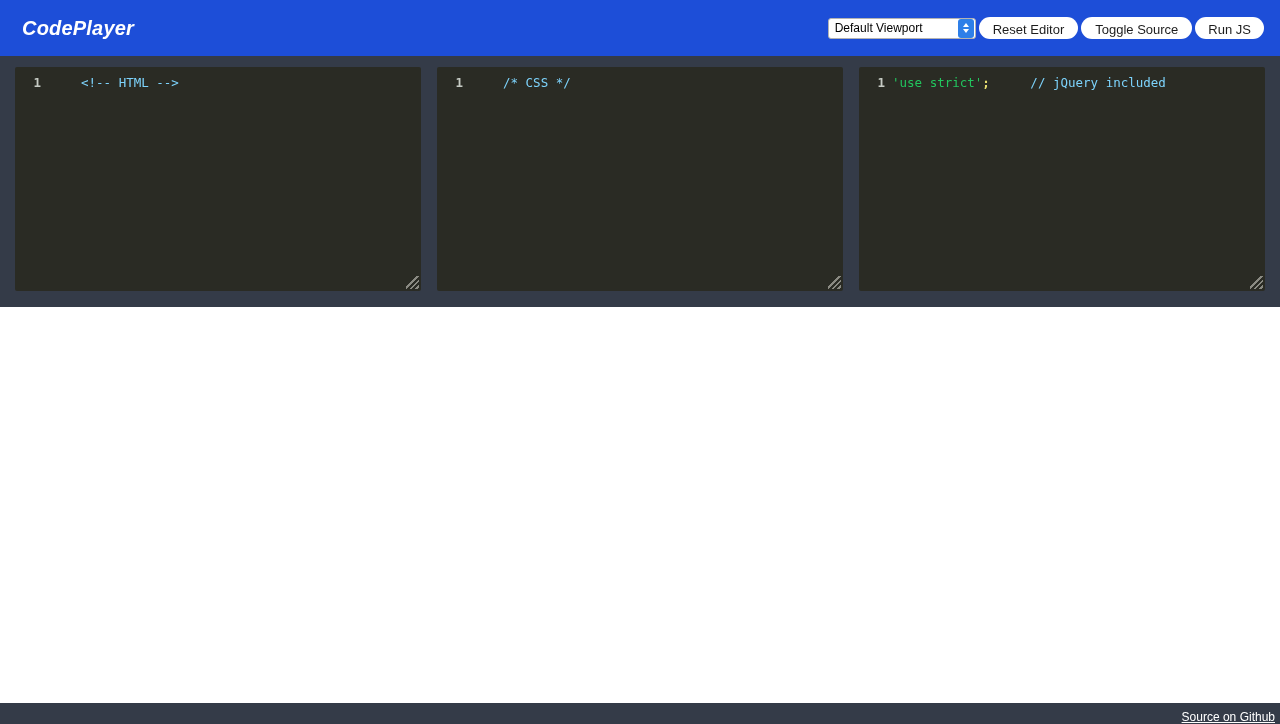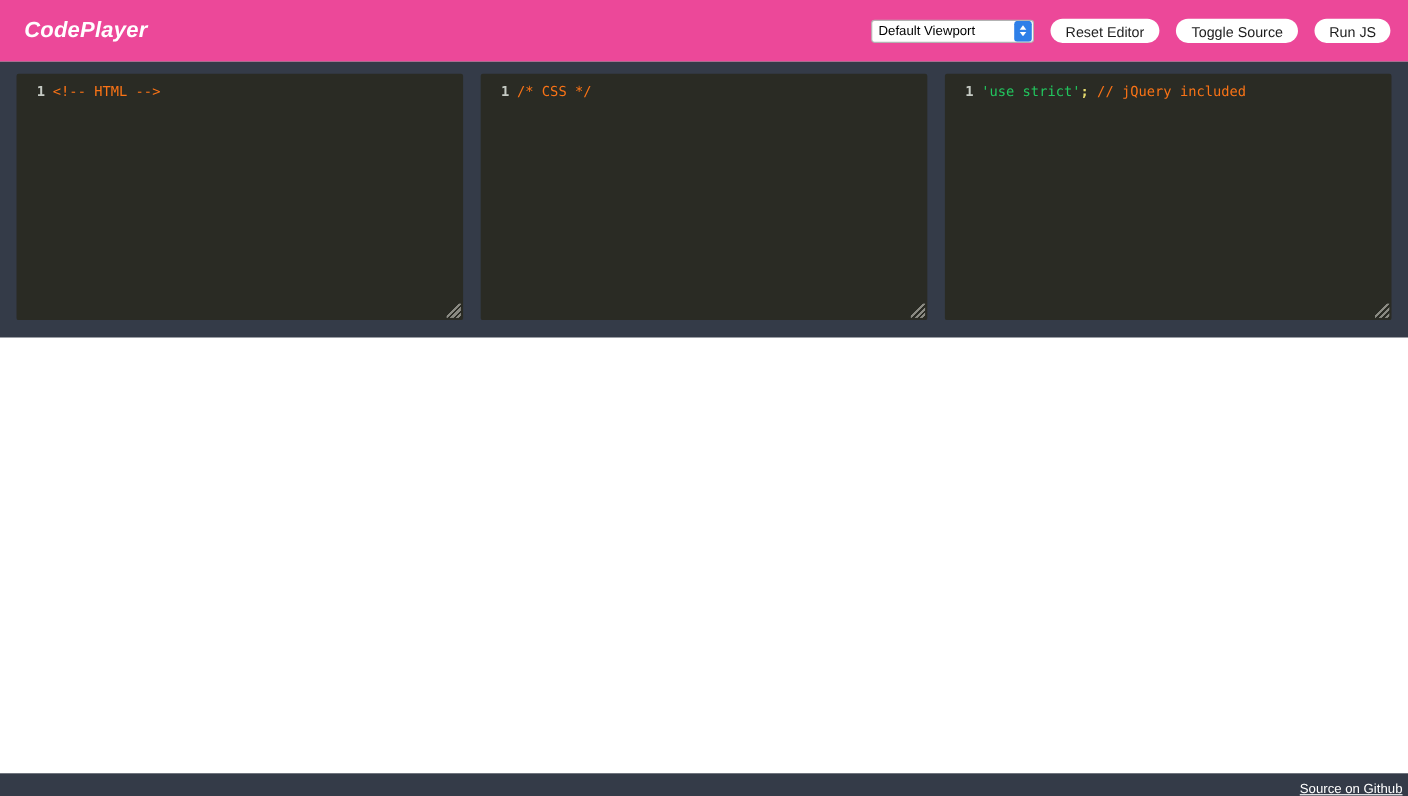--- a/index.html
+++ b/index.html
@@ -19,39 +19,39 @@
     height: 724px;
     display: flex;
     flex-direction: column;
     background: #ffffff;
   }
 
   
   .header {
     flex: 0 0 auto;
     height: 56px;
-    background: #ec4899;
+    background: #1d4ed8;
     display: flex;
     align-items: center;
     justify-content: space-between;
     padding: 0 16px 0 22px;
   }
   .brand {
     color: #ffffff;
     font-size: 20px;
     font-weight: bold;
     font-style: italic;
     letter-spacing: 0.2px;
     line-height: 1;
     user-select: none;
   }
   .header-controls {
     display: flex;
     align-items: center;
-    gap: 15px;
+    gap: 3px;
     margin-left: 32px;
   }
 
   
   .viewport-select {
     position: relative;
     width: 148px;
     height: 21px;
     background: #ffffff;
     border: 1px solid #b3b3b3;
@@ -140,21 +140,21 @@
   }
   .gutter {
     flex: 0 0 auto;
     width: 33px;
     text-align: right;
     padding-right: 7px;
     color: #c6cbc4;
     font-weight: bold;
     user-select: none;
   }
-  .tok-comment { color: #f97316; }
+  .tok-comment { color: #7dd3fc; margin-left: 33px; }
   .tok-string  { color: #22c55e; font-weight: normal; }
   .tok-punct   { color: #e6dc6e; font-weight: bold; }
 
   .resize-grip {
     position: absolute;
     right: 2px;
     bottom: 2px;
     width: 13px;
     height: 13px;
     cursor: nwse-resize;

